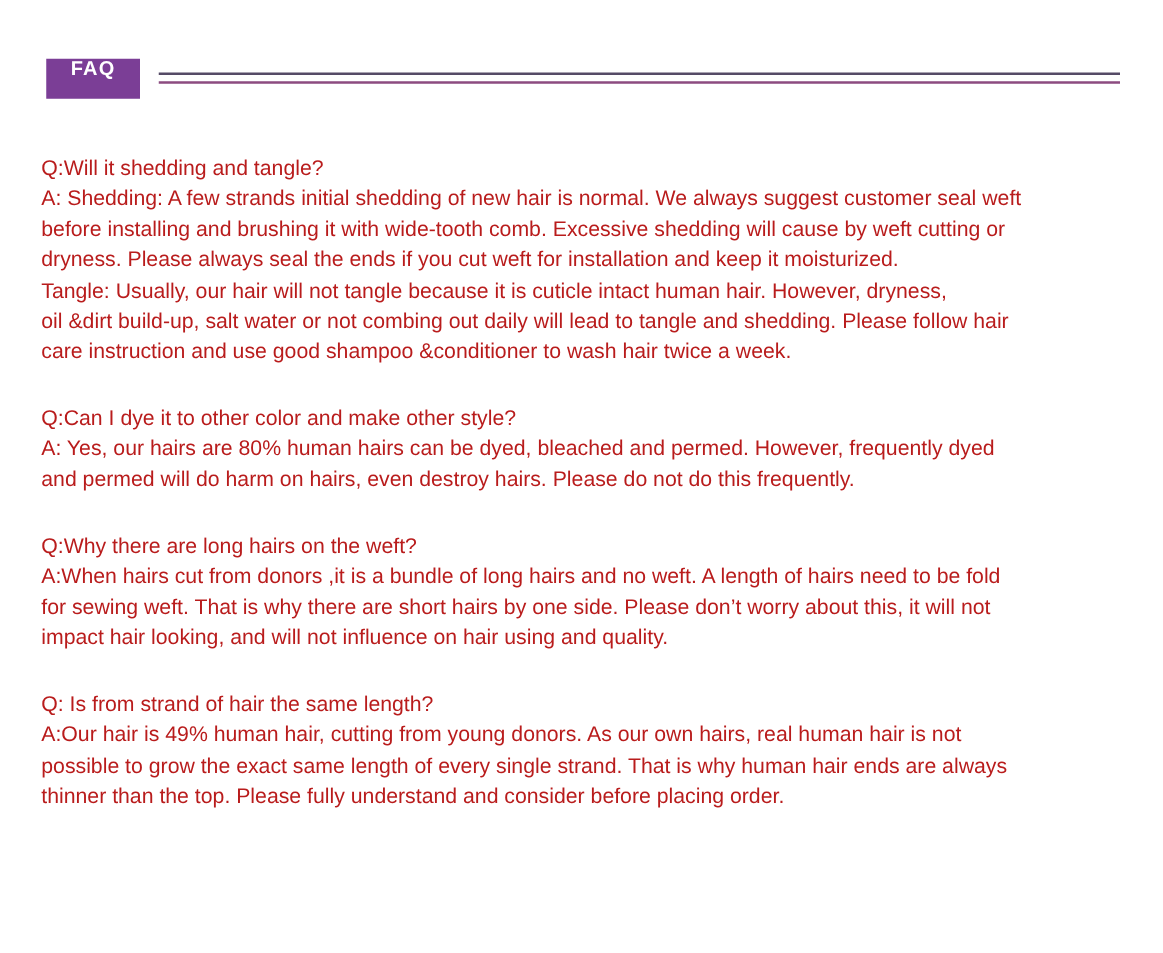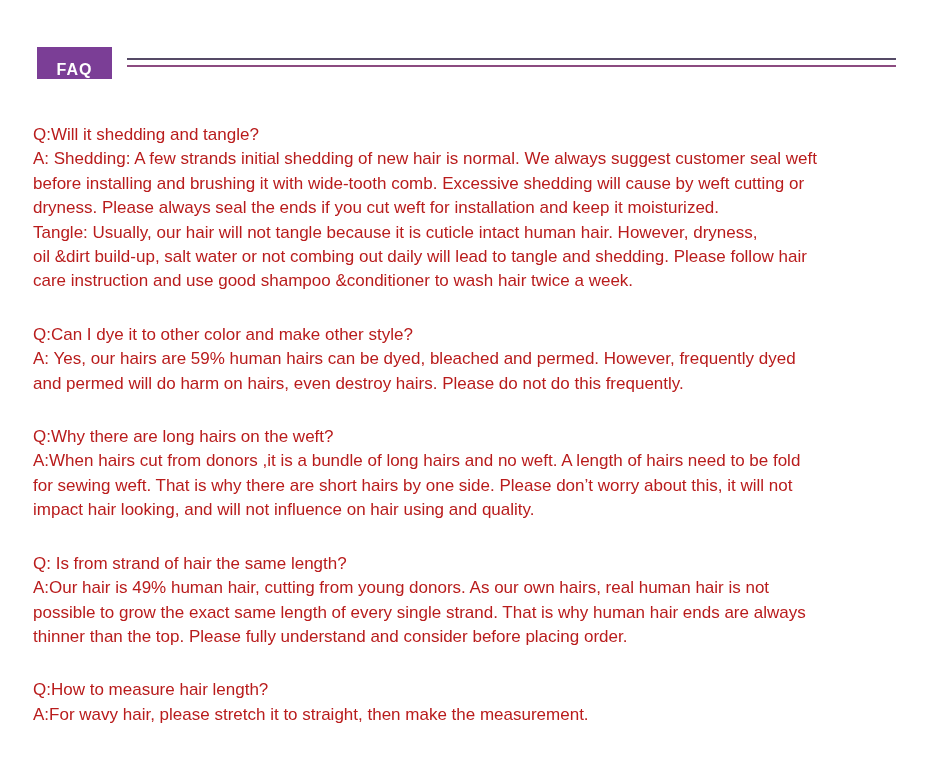--- a/index.html
+++ b/index.html
@@ -25,21 +25,21 @@
     height: 79px;
   }
   .faq-badge {
     position: absolute;
     left: 37px;
     top: 47px;
     width: 75px;
     height: 32px;
     background: #7b3e96;
     display: flex;
-    align-items: flex-end;
+    align-items: flex-start;
     justify-content: center;
   }
   .faq-badge span {
     color: #ffffff;
     font-weight: bold;
     font-size: 16px;
     letter-spacing: 1px;
   }
   .header-rule {
     position: absolute;
@@ -84,37 +84,33 @@
       <div class="faq-answer">A: Shedding: A few strands initial shedding of new hair is normal. We always suggest customer seal weft
 before installing and brushing it with wide-tooth comb. Excessive shedding will cause by weft cutting or
 dryness. Please always seal the ends if you cut weft for installation and keep it moisturized.
 Tangle: Usually, our hair will not tangle because it is cuticle intact human hair. However, dryness,
 oil &amp;dirt build-up, salt water or not combing out daily will lead to tangle and shedding. Please follow hair
 care instruction and use good shampoo &amp;conditioner to wash hair twice a week.</div>
     </div>
 
     <div class="faq-item">
       <div class="faq-question">Q:Can I dye it to other color and make other style?</div>
-      <div class="faq-answer">A: Yes, our hairs are 59% human hairs can be dyed, bleached and permed. However, frequently dyed
+      <div class="faq-answer">A: Yes, our hairs are 80% human hairs can be dyed, bleached and permed. However, frequently dyed
 and permed will do harm on hairs, even destroy hairs. Please do not do this frequently.</div>
     </div>
 
     <div class="faq-item">
       <div class="faq-question">Q:Why there are long hairs on the weft?</div>
       <div class="faq-answer">A:When hairs cut from donors ,it is a bundle of long hairs and no weft. A length of hairs need to be fold
 for sewing weft. That is why there are short hairs by one side. Please don’t worry about this, it will not
 impact hair looking, and will not influence on hair using and quality.</div>
     </div>
 
     <div class="faq-item">
       <div class="faq-question">Q: Is from strand of hair the same length?</div>
       <div class="faq-answer">A:Our hair is 49% human hair, cutting from young donors. As our own hairs, real human hair is not
 possible to grow the exact same length of every single strand. That is why human hair ends are always
 thinner than the top. Please fully understand and consider before placing order.</div>
     </div>
 
-    <div class="faq-item">
-      <div class="faq-question">Q:How to measure hair length?</div>
-      <div class="faq-answer">A:For wavy hair, please stretch it to straight, then make the measurement.</div>
-    </div>
 
   </div>
 </div>
 
 </body></html>

